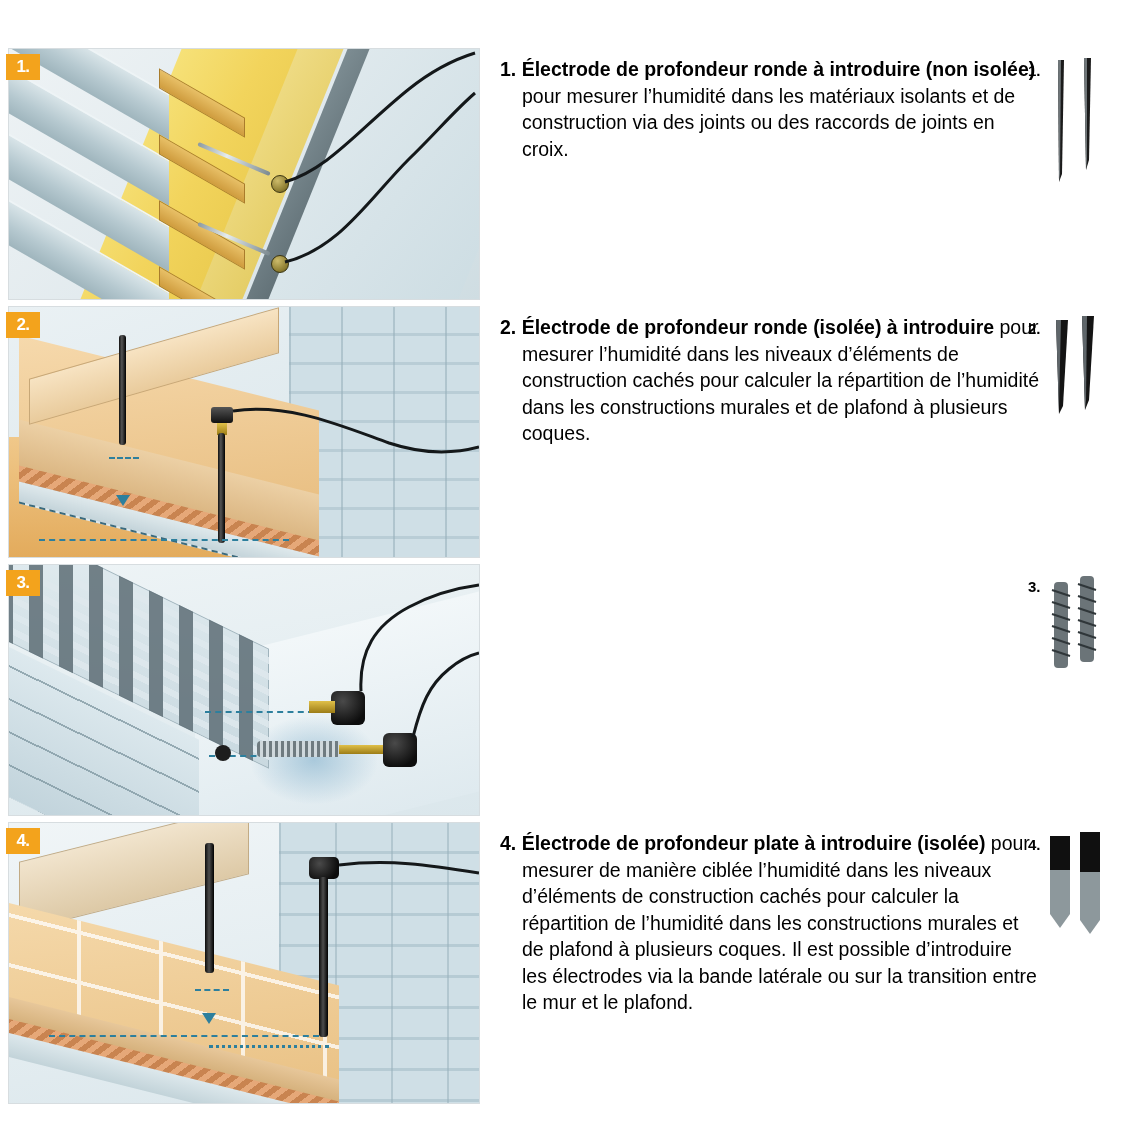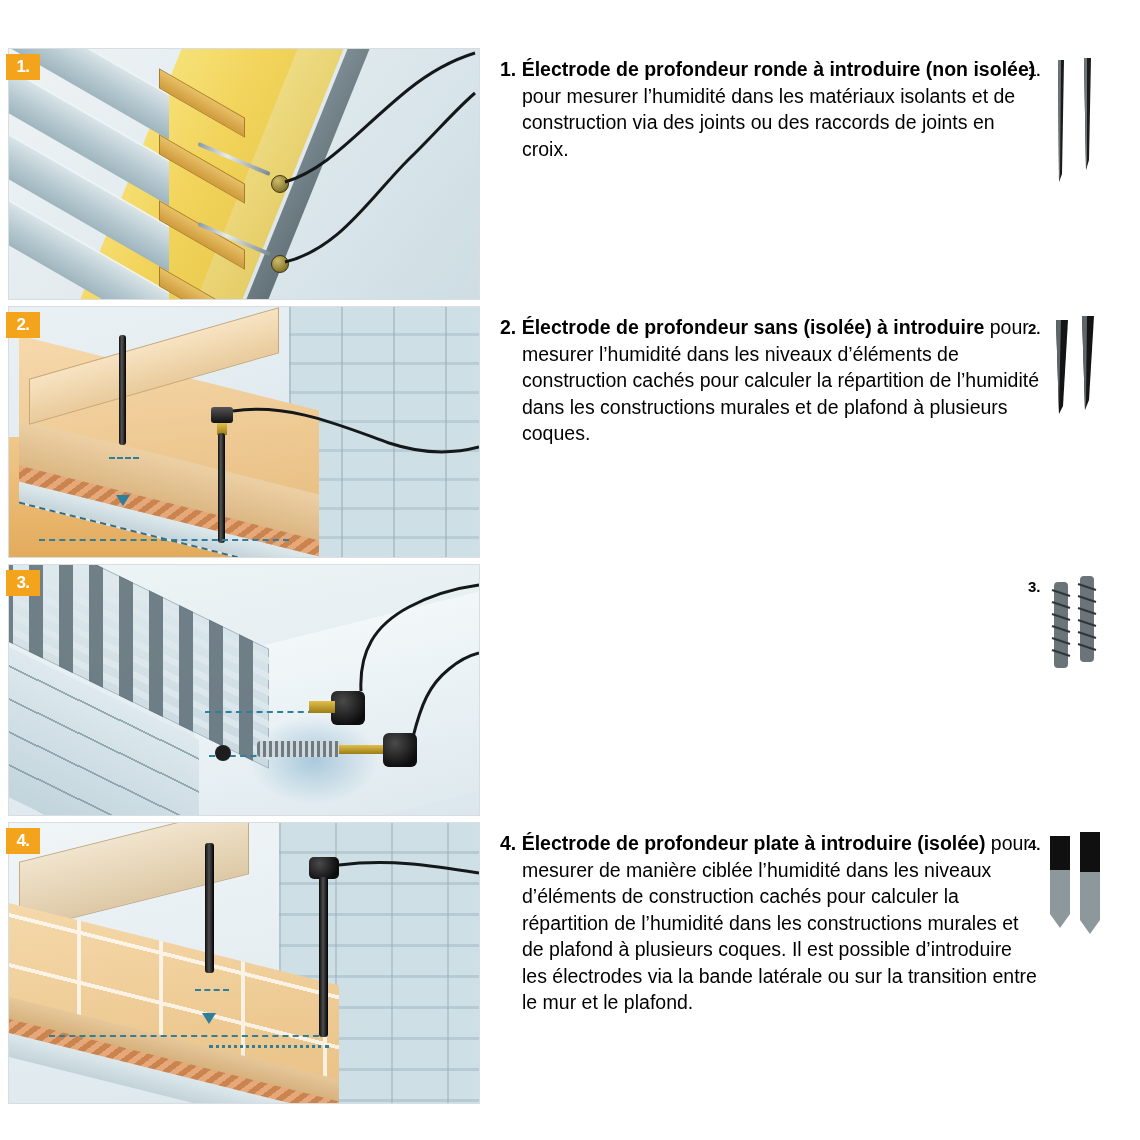--- a/index.html
+++ b/index.html
@@ -367,21 +367,21 @@
       <div class="dashline" style="left:30px; top:232px; width:250px;"></div>
 
       <svg class="cable" style="left:0;top:0;" width="472" height="252">
         <path d="M224 104 C 280 96, 330 118, 380 136 C 410 146, 440 148, 470 140" stroke="#14181a" stroke-width="3" fill="none"></path>
       </svg>
     </div>
 
     <span class="badge">2.</span>
 
     <div class="textcol">
-      <p><span class="lead">2.</span> <span class="lead">Électrode de profondeur sans (isolée) à introduire</span><span> pour mesurer l’humidité dans les niveaux d’éléments de construction cachés pour calculer la répartition de l’humidité dans les constructions murales et de plafond à plusieurs coques.</span></p>
+      <p><span class="lead">2.</span> <span class="lead">Électrode de profondeur ronde (isolée) à introduire</span><span> pour mesurer l’humidité dans les niveaux d’éléments de construction cachés pour calculer la répartition de l’humidité dans les constructions murales et de plafond à plusieurs coques.</span></p>
     </div>
 
     <div class="thumb">
       <span class="tnum">2.</span>
       <svg width="90" height="120">
         <polygon points="28,6 40,6 35,92 31,100" fill="#141414"></polygon>
         <polygon points="28,6 33,6 31,92 31,100" fill="#5f666a"></polygon>
         <polygon points="54,2 66,2 61,86 57,96" fill="#141414"></polygon>
         <polygon points="54,2 59,2 58,86 57,96" fill="#5f666a"></polygon>
       </svg>

